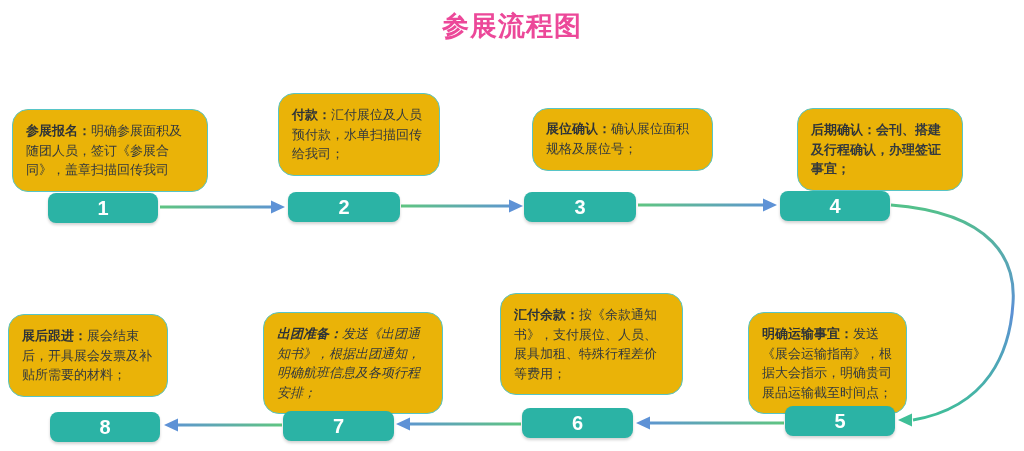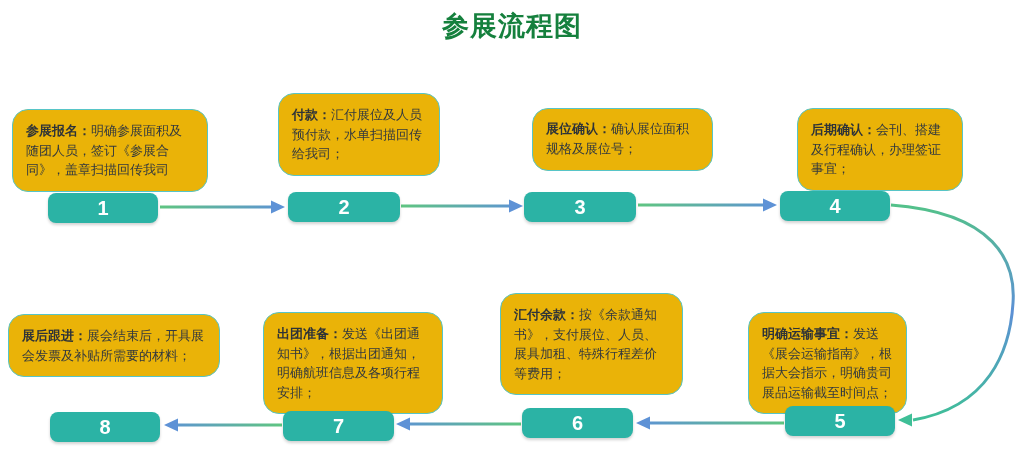--- a/index.html
+++ b/index.html
@@ -6,21 +6,21 @@
   .canvas{
     position:relative;
     width:1024px;height:451px;
     background:#ffffff;
     font-family:"Liberation Sans","DejaVu Sans",sans-serif;
     overflow:hidden;
   }
   .title{
     position:absolute;left:0;top:8px;width:100%;
     text-align:center;
-    font-size:27px;font-weight:bold;color:#15803d;
+    font-size:27px;font-weight:bold;color:#ec4899;
     letter-spacing:1px;
   }
   .arrow-layer{position:absolute;left:0;top:0;z-index:0;pointer-events:none;}
   .tbox{
     position:absolute;z-index:1;
     background:#eab308;
     border:1.6px solid #57c5c7;
     border-radius:16px;
     padding:11px 13px;
     box-sizing:border-box;
@@ -36,29 +36,29 @@
     display:flex;align-items:center;justify-content:center;
     box-shadow:0 2px 3px rgba(0,0,0,0.18);
   }
   
   .s1-box{left:12px;top:100px;width:196px;}
   .s1-bar{left:48px;top:193px;width:110px;}
   .s2-box{left:278px;top:84px;width:162px;}
   .s2-bar{left:288px;top:192px;width:112px;}
   .s3-box{left:532px;top:99px;width:181px;font-family:Liberation Mono, monospace;}
   .s3-bar{left:524px;top:192px;width:112px;}
-  .s4-box{left:797px;top:99px;width:166px;}
+  .s4-box{left:797px;top:99px;width:166px;font-weight:bold;}
   .s4-bar{left:780px;top:191px;width:110px;}
   .s5-box{left:748px;top:303px;width:159px;}
   .s5-bar{left:785px;top:406px;width:110px;}
   .s6-box{left:500px;top:284px;width:183px;}
   .s6-bar{left:522px;top:408px;width:111px;}
-  .s7-box{left:263px;top:303px;width:180px;}
+  .s7-box{left:263px;top:303px;width:180px;font-style:italic;}
   .s7-bar{left:283px;top:411px;width:111px;}
-  .s8-box{left:8px;top:305px;width:212px;}
+  .s8-box{left:8px;top:305px;width:160px;}
   .s8-bar{left:50px;top:412px;width:110px;}
 </style>
 </head>
 <body>
 
 <div class="canvas">
 
   <div class="title">参展流程图</div>
 
   <svg class="arrow-layer" width="1024" height="451" viewBox="0 0 1024 451">

